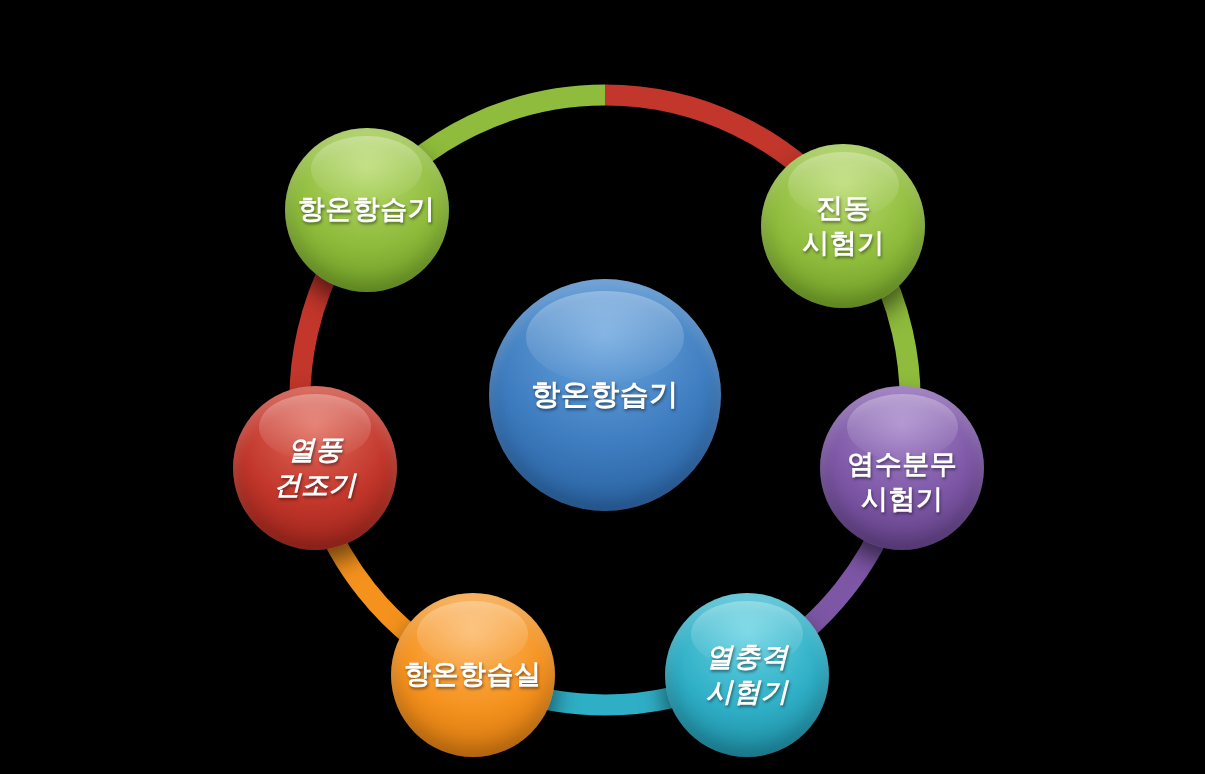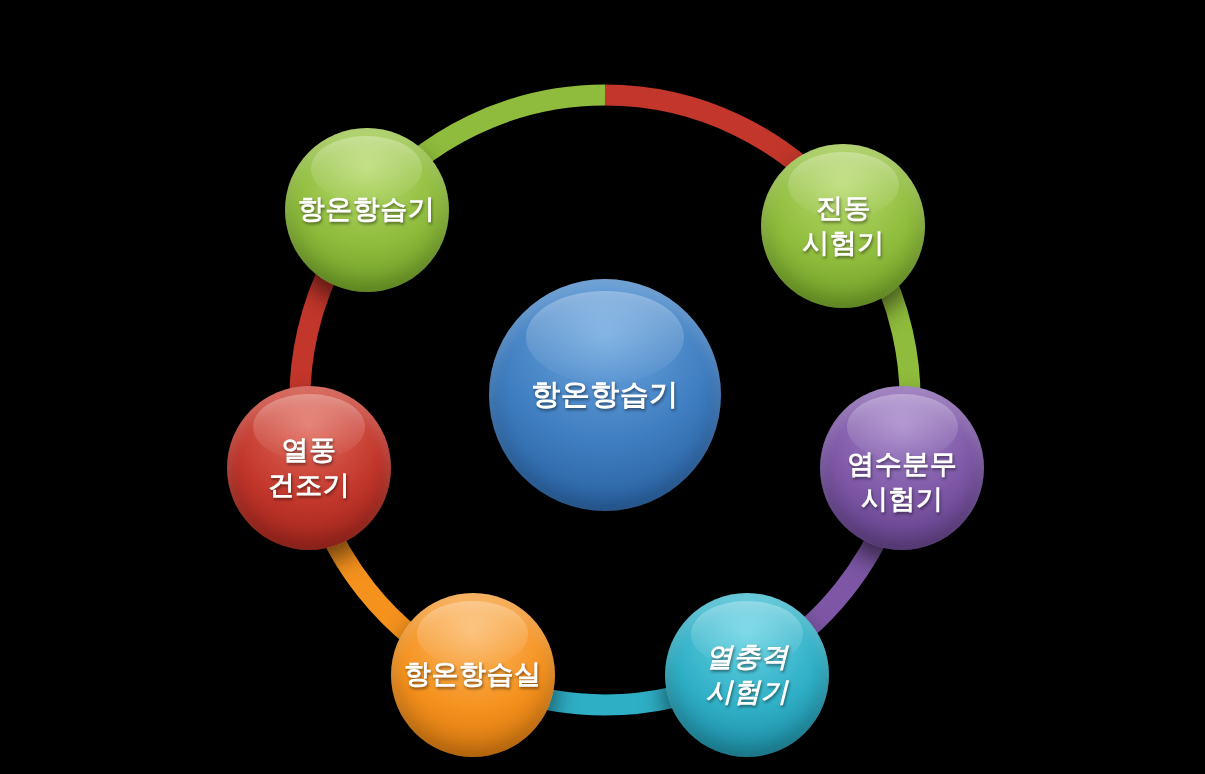--- a/index.html
+++ b/index.html
@@ -72,19 +72,19 @@
     </div>
     <div class="bubble" style="height: 164px; width: 164px; left: 820.353px; top: 385.869px; background: radial-gradient(circle at 50% 24%, rgb(163, 131, 200) 0%, rgb(125, 87, 166) 52%, rgb(82, 52, 115) 100%);">
       <div class="bubble-label" style="color: rgb(255, 255, 255); margin-top: 28px;">염수분무<br>시험기</div>
     </div>
     <div class="bubble" style="height: 164px; width: 164px; left: 665px; top: 592.796px; background: radial-gradient(circle at 50% 24%, rgb(102, 210, 226) 0%, rgb(47, 175, 198) 52%, rgb(20, 120, 141) 100%); font-style: italic;">
       <div class="bubble-label" style="color: rgb(255, 255, 255);">열충격<br>시험기</div>
     </div>
     <div class="bubble" style="height: 164px; width: 164px; left: 390.665px; top: 592.796px; background: radial-gradient(circle at 50% 24%, rgb(251, 183, 101) 0%, rgb(245, 146, 30) 52%, rgb(191, 103, 8) 100%);">
       <div class="bubble-label" style="color: rgb(255, 255, 255);">항온항습실</div>
     </div>
-    <div class="bubble" style="height: 164px; width: 164px; left: 227px; top: 385.869px; background: radial-gradient(circle at 50% 24%, rgb(224, 106, 91) 0%, rgb(194, 54, 43) 52%, rgb(140, 29, 20) 100%);">
+    <div class="bubble" style="height: 164px; width: 164px; left: 233px; top: 385.869px; background: radial-gradient(circle at 50% 24%, rgb(224, 106, 91) 0%, rgb(194, 54, 43) 52%, rgb(140, 29, 20) 100%); font-style: italic;">
       <div class="bubble-label" style="color: rgb(255, 255, 255);">열풍<br>건조기</div>
     </div>
     <div class="bubble" style="height: 164px; width: 164px; left: 284.541px; top: 127.836px; background: radial-gradient(circle at 50% 24%, rgb(183, 218, 110) 0%, rgb(143, 188, 60) 52%, rgb(95, 142, 28) 100%);">
       <div class="bubble-label" style="color: rgb(255, 255, 255);">항온항습기</div>
     </div>
   </div>
 
 </body></html>

